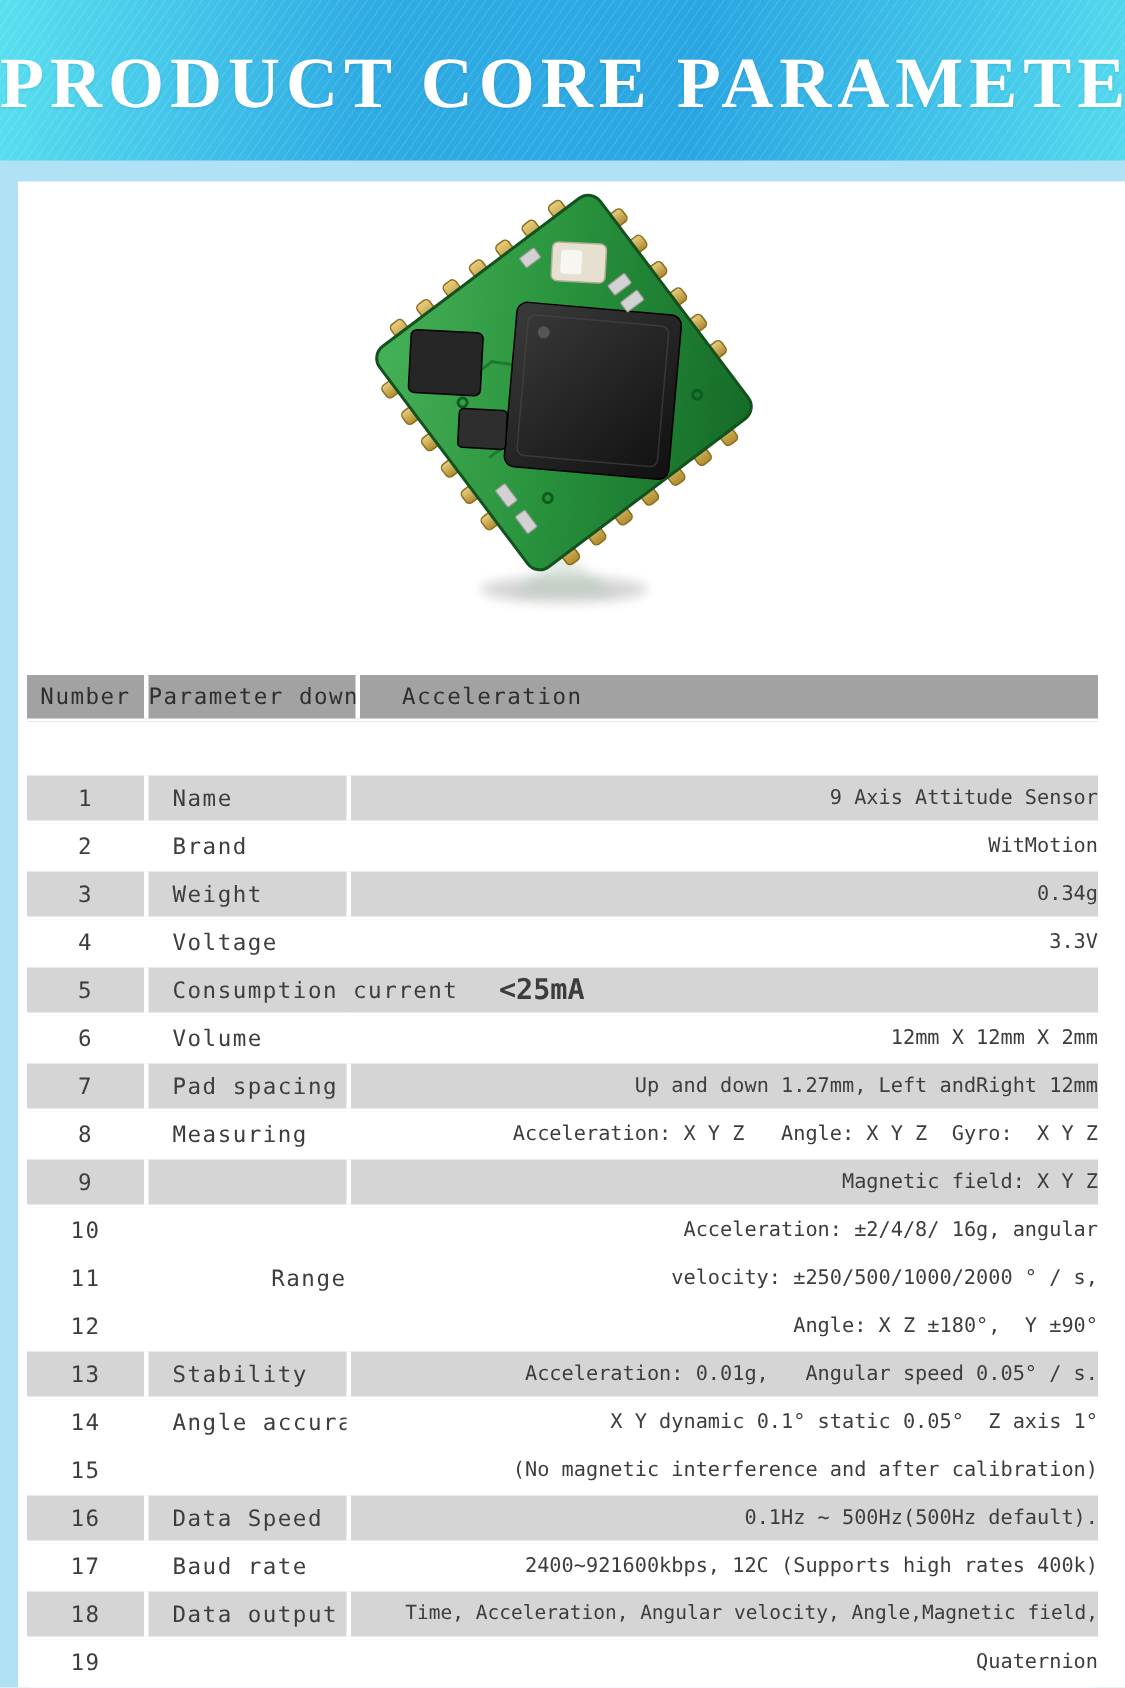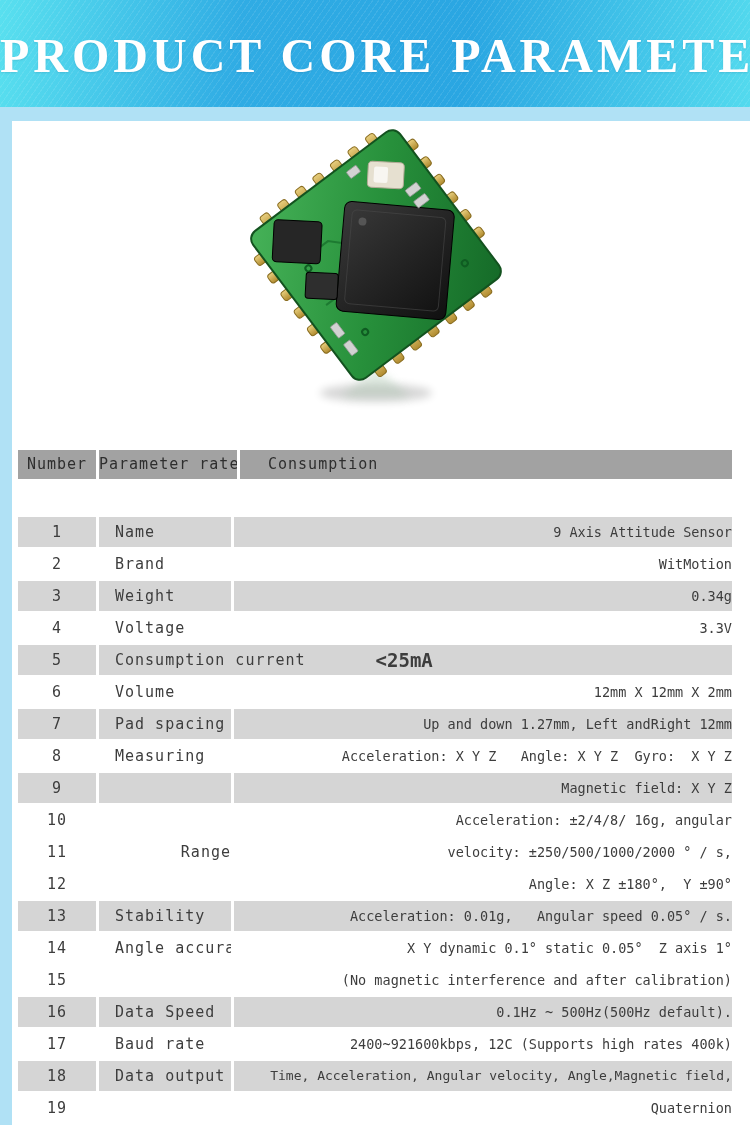--- a/index.html
+++ b/index.html
@@ -45,21 +45,21 @@
   .h-num{width:81px;border-right:3px solid #fff;text-align:center;}
   .h-param{width:141px;border-right:3px solid #fff;text-align:center;}
   .h-desc{flex:1;padding-left:28px;}
   .row{display:flex;height:32px;border-bottom:2px solid #fff;background:#fff;box-sizing:border-box;}
   .row.shade{background:#d5d5d5;}
   .row>div{line-height:30px;box-sizing:border-box;overflow:hidden;}
   .c-num{width:81px;border-right:3px solid #fff;text-align:center;}
   .c-param{width:135px;border-right:3px solid #fff;padding-left:16px;}
   .c-param.center{padding-left:0;text-align:right;}
   .c-desc{flex:1;padding-left:16px;font-size:13.5px;letter-spacing:0;text-align:right;}
-  .c-rest{flex:1;display:flex;gap:43px;}
+  .c-rest{flex:1;display:flex;}
   .m-param{padding-left:16px;line-height:30px;}
   .m-desc{font-size:19px;letter-spacing:0;line-height:30px;font-weight:bold;}
   .d-sm{font-size:13px !important;}
 </style>
 </head>
 <body>
 
 <div class="banner">
   <h1>PRODUCT CORE PARAMETERS</h1>
 </div>
@@ -155,18 +155,18 @@
           <rect x="-80" y="52" width="8" height="14" rx="1"></rect>
           <rect x="26" y="-84" width="12" height="8" rx="1"></rect>
         </g>
       </g>
     </svg>
   </div>
 
   <div class="spec-table">
     <div class="thead">
       <div class="h-num">Number</div>
-      <div class="h-param">Parameter rate</div>
-      <div class="h-desc">Consumption</div>
+      <div class="h-param">Parameter down</div>
+      <div class="h-desc">Acceleration</div>
     </div>
     <div id="rows"><div class="row shade"><div class="c-num">1</div><div class="c-param">Name</div><div class="c-desc">9 Axis Attitude Sensor</div></div><div class="row"><div class="c-num">2</div><div class="c-param">Brand</div><div class="c-desc">WitMotion</div></div><div class="row shade"><div class="c-num">3</div><div class="c-param">Weight</div><div class="c-desc">0.34g</div></div><div class="row"><div class="c-num">4</div><div class="c-param">Voltage</div><div class="c-desc">3.3V</div></div><div class="row shade"><div class="c-num">5</div><div class="c-rest"><span class="m-param">Consumption current</span><span class="m-desc" style="margin-left: 27px;">&lt;25mA</span></div></div><div class="row"><div class="c-num">6</div><div class="c-param">Volume</div><div class="c-desc">12mm X 12mm X 2mm</div></div><div class="row shade"><div class="c-num">7</div><div class="c-param">Pad spacing</div><div class="c-desc">Up and down 1.27mm, Left andRight 12mm</div></div><div class="row"><div class="c-num">8</div><div class="c-param">Measuring</div><div class="c-desc">Acceleration: X Y Z   Angle: X Y Z  Gyro:  X Y Z</div></div><div class="row shade"><div class="c-num">9</div><div class="c-param"></div><div class="c-desc">Magnetic field: X Y Z</div></div><div class="row"><div class="c-num">10</div><div class="c-param"></div><div class="c-desc">Acceleration: ±2/4/8/ 16g, angular</div></div><div class="row"><div class="c-num">11</div><div class="c-param center">Range</div><div class="c-desc">velocity: ±250/500/1000/2000 ° / s,</div></div><div class="row"><div class="c-num">12</div><div class="c-param"></div><div class="c-desc">Angle: X Z ±180°,  Y ±90°</div></div><div class="row shade"><div class="c-num">13</div><div class="c-param">Stability</div><div class="c-desc">Acceleration: 0.01g,   Angular speed 0.05° / s.</div></div><div class="row"><div class="c-num">14</div><div class="c-param">Angle accuracy</div><div class="c-desc">X Y dynamic 0.1° static 0.05°  Z axis 1°</div></div><div class="row"><div class="c-num">15</div><div class="c-param"></div><div class="c-desc">(No magnetic interference and after calibration)</div></div><div class="row shade"><div class="c-num">16</div><div class="c-param">Data Speed</div><div class="c-desc">0.1Hz ~ 500Hz(500Hz default).</div></div><div class="row"><div class="c-num">17</div><div class="c-param">Baud rate</div><div class="c-desc"> 2400~921600kbps, 12C (Supports high rates 400k)</div></div><div class="row shade"><div class="c-num">18</div><div class="c-param">Data output</div><div class="c-desc d-sm">Time, Acceleration, Angular velocity, Angle,Magnetic field,</div></div><div class="row"><div class="c-num">19</div><div class="c-param"></div><div class="c-desc">Quaternion</div></div></div>
   </div>
 </div>
 
 </body></html>

